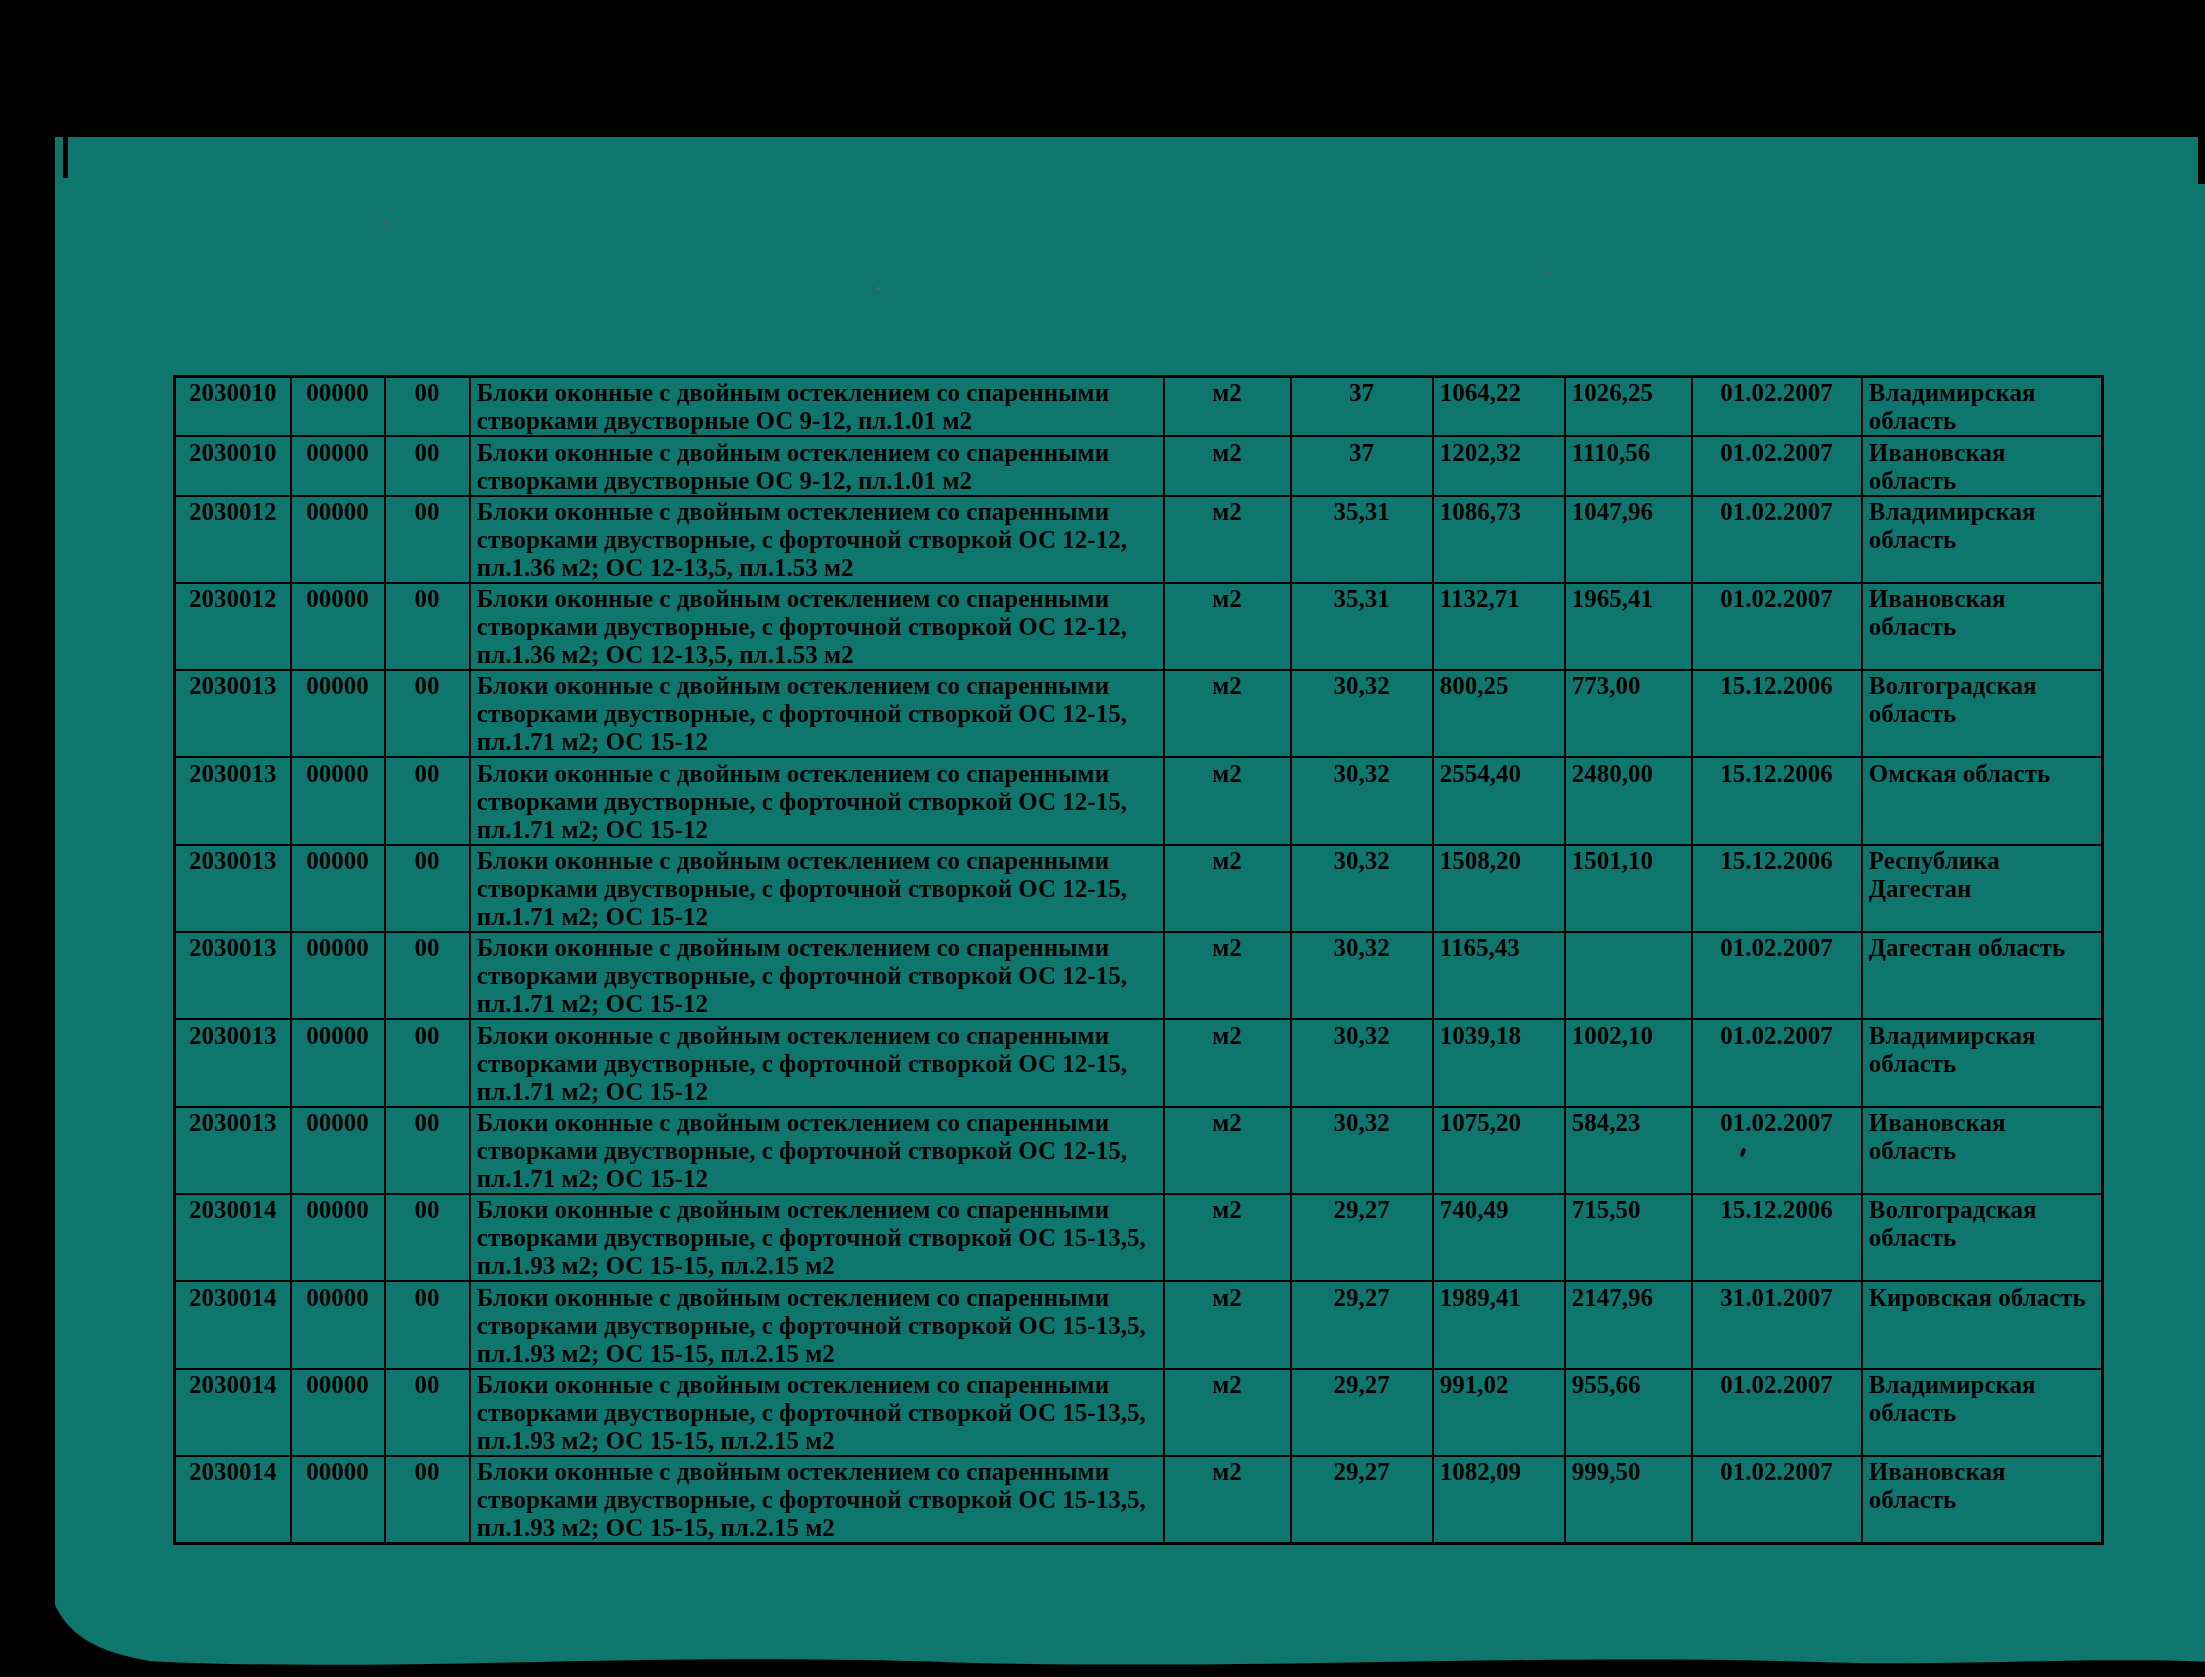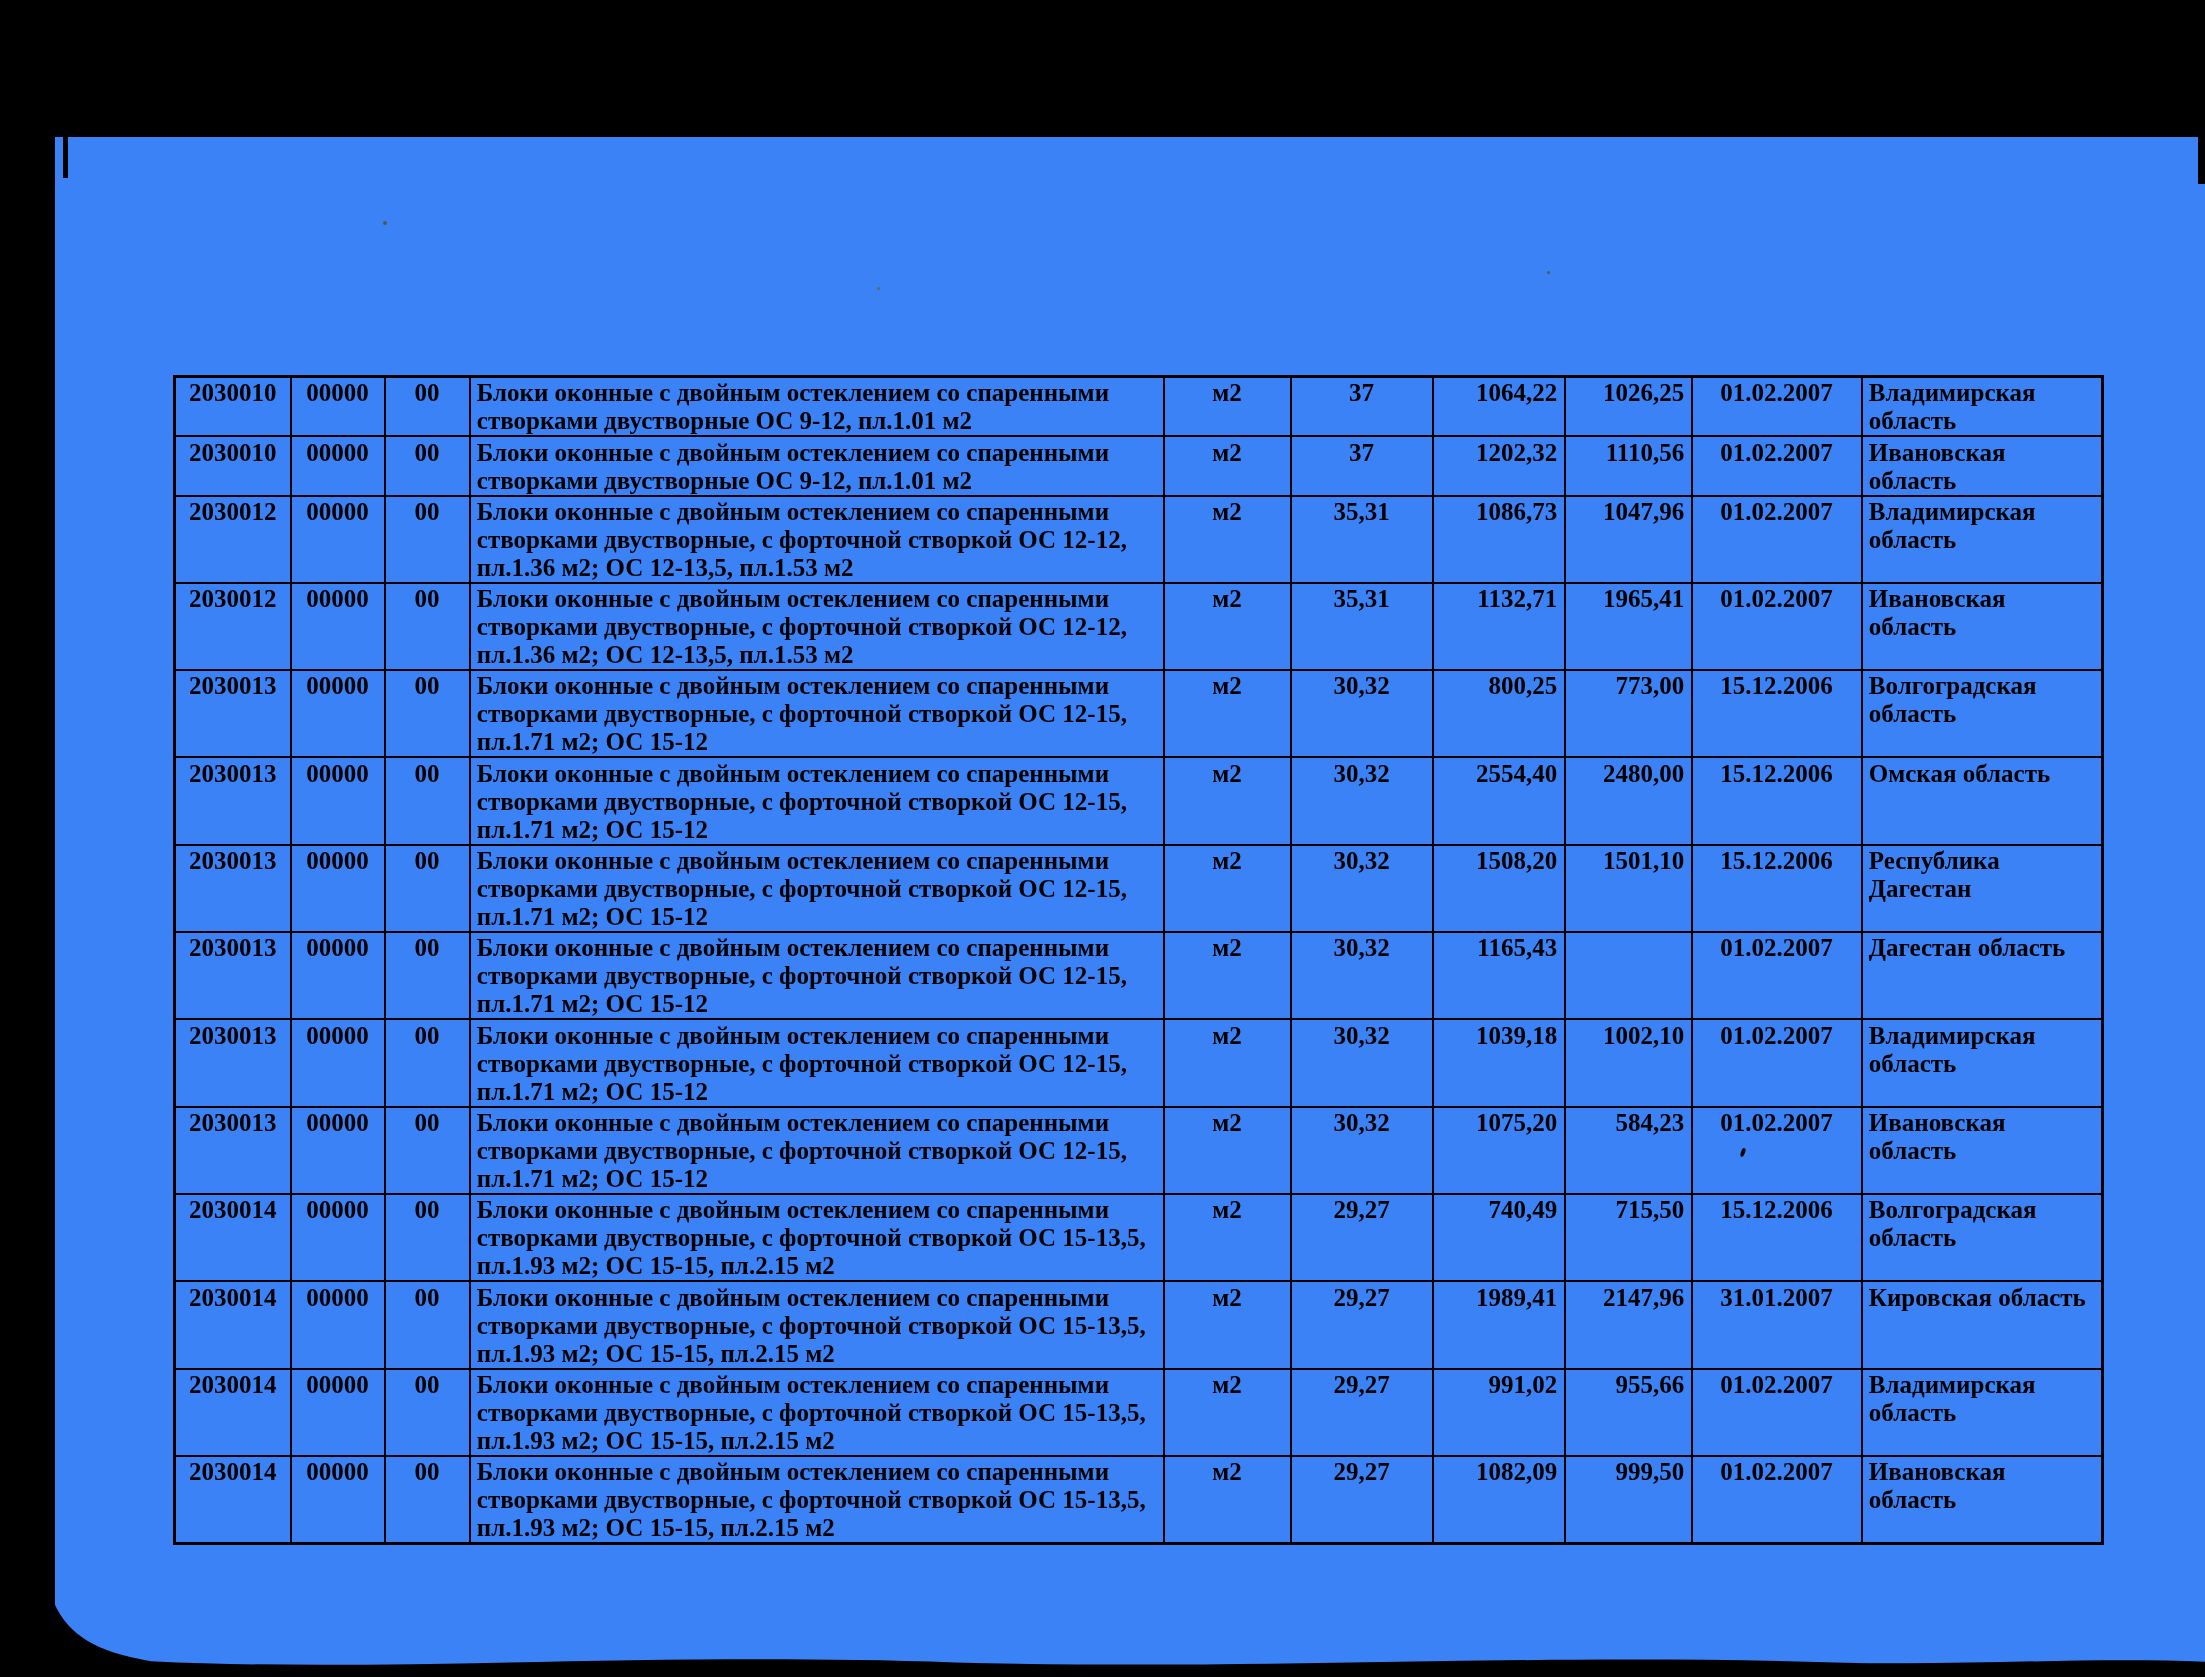--- a/index.html
+++ b/index.html
@@ -12,21 +12,21 @@
     height: 1678px;
     position: relative;
     overflow: hidden;
     font-family: "Liberation Serif", serif;
   }
   .page {
     position: absolute;
     left: 0; top: 0;
     width: 2205px;
     height: 1678px;
-    background: #3b82f6;
+    background: #0f766e;
     overflow: hidden;
   }
   
   .bar-top {
     position: absolute;
     left: 0; top: 0;
     width: 2205px; height: 137px;
     background: #000;
   }
   .bar-left {
@@ -81,21 +81,21 @@
     font-weight: bold;
     font-size: 25px;
     line-height: 28px;
     overflow: hidden;
   }
   table.price tr { height: 84px; }
   table.price tr:nth-child(-n+2) { height: 57px; }
 
   td.col-code, td.col-code2, td.col-code3,
   td.col-unit, td.col-quantity, td.col-date { text-align: center; }
-  td.col-price_current, td.col-price_previous { text-align: right; padding-right: 8.8px; }
+  td.col-price_current, td.col-price_previous { text-align: left; padding-right: 8.8px; }
   td.col-description { text-align: left; padding-left: 6.3px; margin-left: 12px; }
   td.col-region { text-align: left; font-size: 24px; }
 </style>
 </head>
 <body>
 
 <div class="page">
 
   <table class="price">
     <colgroup>

